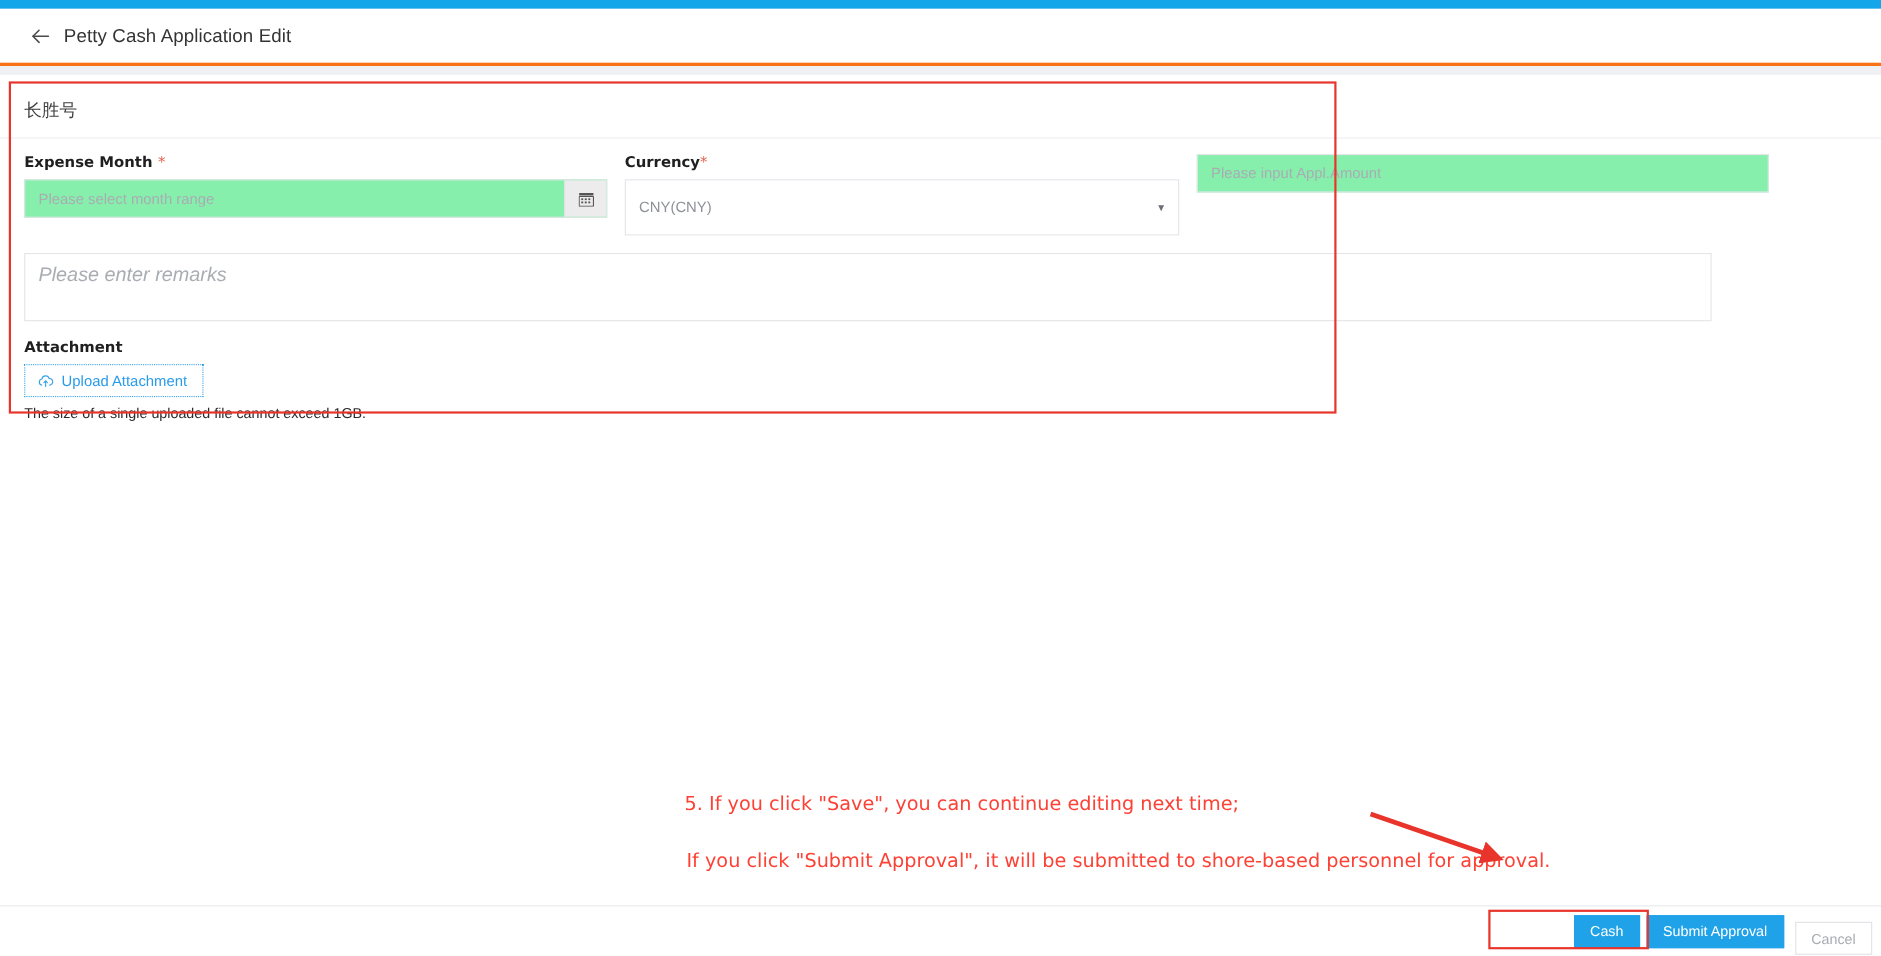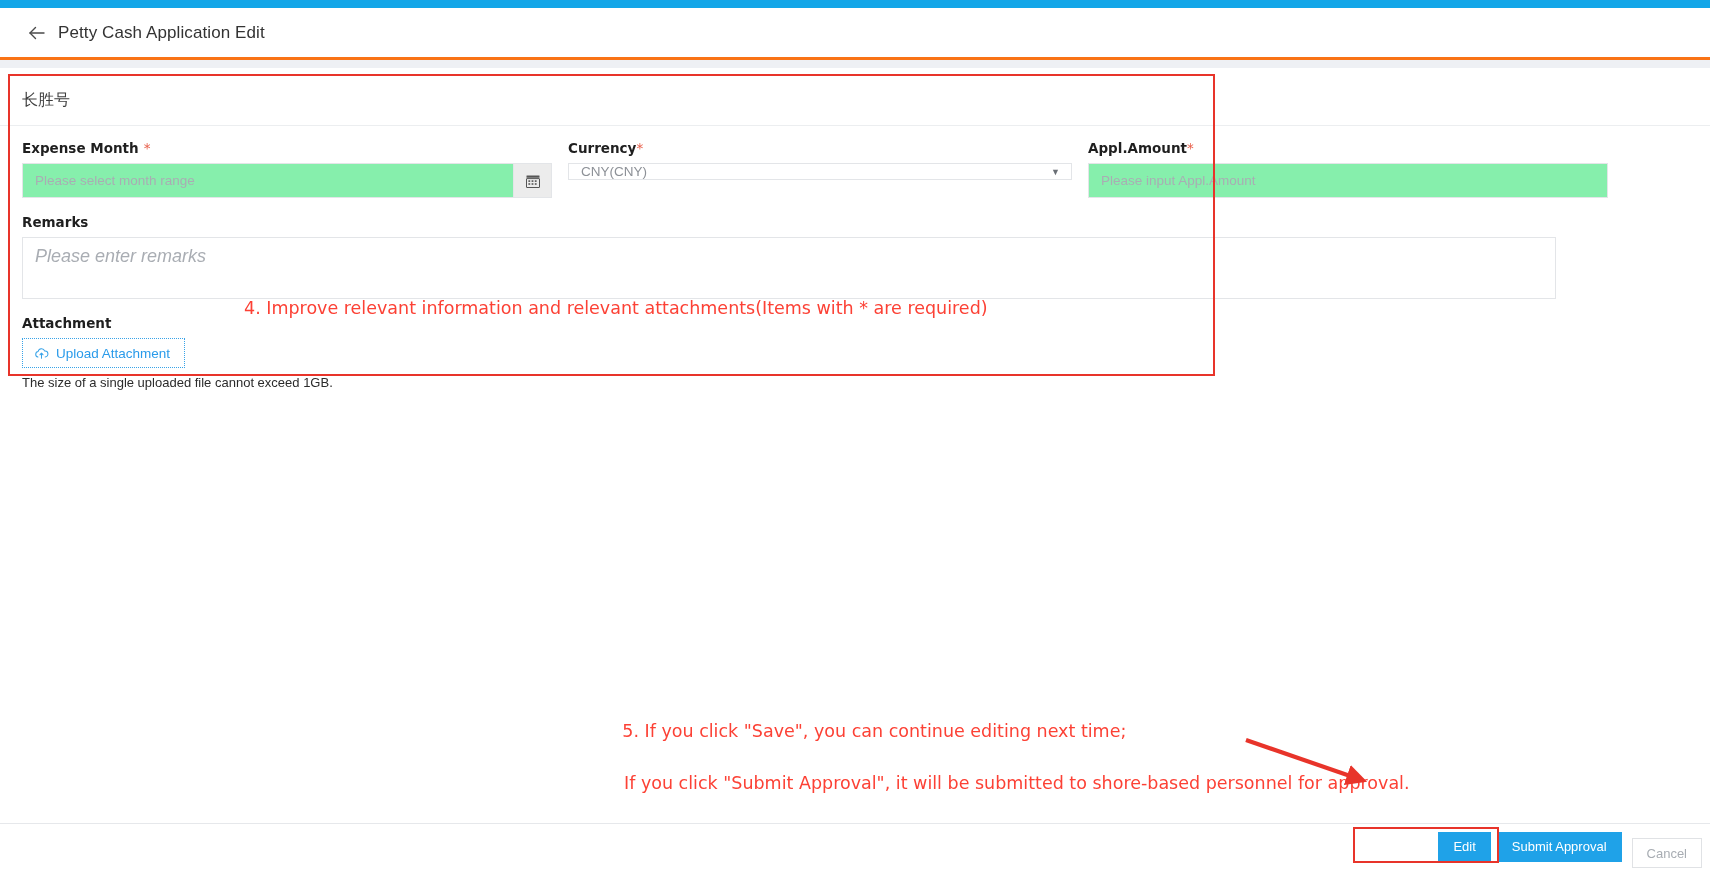--- a/index.html
+++ b/index.html
@@ -110,21 +110,21 @@
   .input-addon {
     width: 38px;
     background: #ececec;
     border-left: 1px solid #e3e5e8;
     display: flex; align-items: center; justify-content: center;
     color: #555;
     cursor: pointer;
   }
   .select-shell {
     position: relative;
-    height: 17px;
+    height: 51px;
     border: 1px solid #e3e5e8;
     background: #fff;
     display: flex; align-items: center;
     cursor: pointer;
   }
   .select-value {
     padding: 0 12px;
     font-size: 13.5px;
     color: #8d9197;
     font-family: "Liberation Sans", sans-serif;
@@ -290,32 +290,28 @@
             <div class="field-label">
               <span>Currency</span><span class="req">*</span>
             </div>
             <div class="select-shell">
               <span class="select-value">CNY(CNY)</span>
               <span class="select-caret">▼</span>
             </div>
           </div>
 
           <div class="form-col col-amount">
-            <div class="field-label">
-              <span>Appl.Amount</span><span class="req">*</span>
-            </div>
             <div class="input-shell">
               <input type="text" placeholder="Please input Appl.Amount" style="">
             </div>
           </div>
 
         </div>
 
         <div class="remarks-row">
-          <div class="field-label">Remarks</div>
           <div class="textarea-shell">
             <span class="textarea-ph">Please enter remarks</span>
           </div>
         </div>
 
         <div class="attach-row">
           <div class="field-label">Attachment</div>
           <div class="upload-btn">
             <span class="cloud">
               <svg width="15" height="13" viewBox="0 0 16 13" fill="none" stroke="#38a3e8" stroke-width="1.1">
@@ -329,30 +325,29 @@
           <div class="upload-hint">The size of a single uploaded file cannot exceed 1GB.</div>
         </div>
 
       </div>
     </div>
 
   </div>
 
   <div class="footer-bar">
     <div class="btn-group">
-      <button class="btn btn-primary">Edit</button>
+      <button class="btn btn-primary">Cash</button>
       <button class="btn btn-primary">Submit Approval</button>
     </div>
     <button class="btn btn-default">Cancel</button>
   </div>
 
   <div class="anno-rect" id="rect-form"></div>
   <div class="anno-rect" id="rect-buttons"></div>
 
-  <div class="anno-text" id="anno-4">4. Improve relevant information and relevant attachments(Items with * are required)</div>
 
   <div class="anno-text" id="anno-5">
     <span>5. If you click "Save", you can continue editing next time;</span>
     <span class="line2">If you click "Submit Approval", it will be submitted to shore-based personnel for approval.</span>
   </div>
 
   <svg class="anno-arrow" viewBox="0 0 130 48">
     <defs>
       <marker id="arrowhead" markerWidth="5" markerHeight="5" refX="2.2" refY="2.5" orient="auto">
         <path d="M0,0 L5,2.5 L0,5 z" fill="#e8342a"></path>

